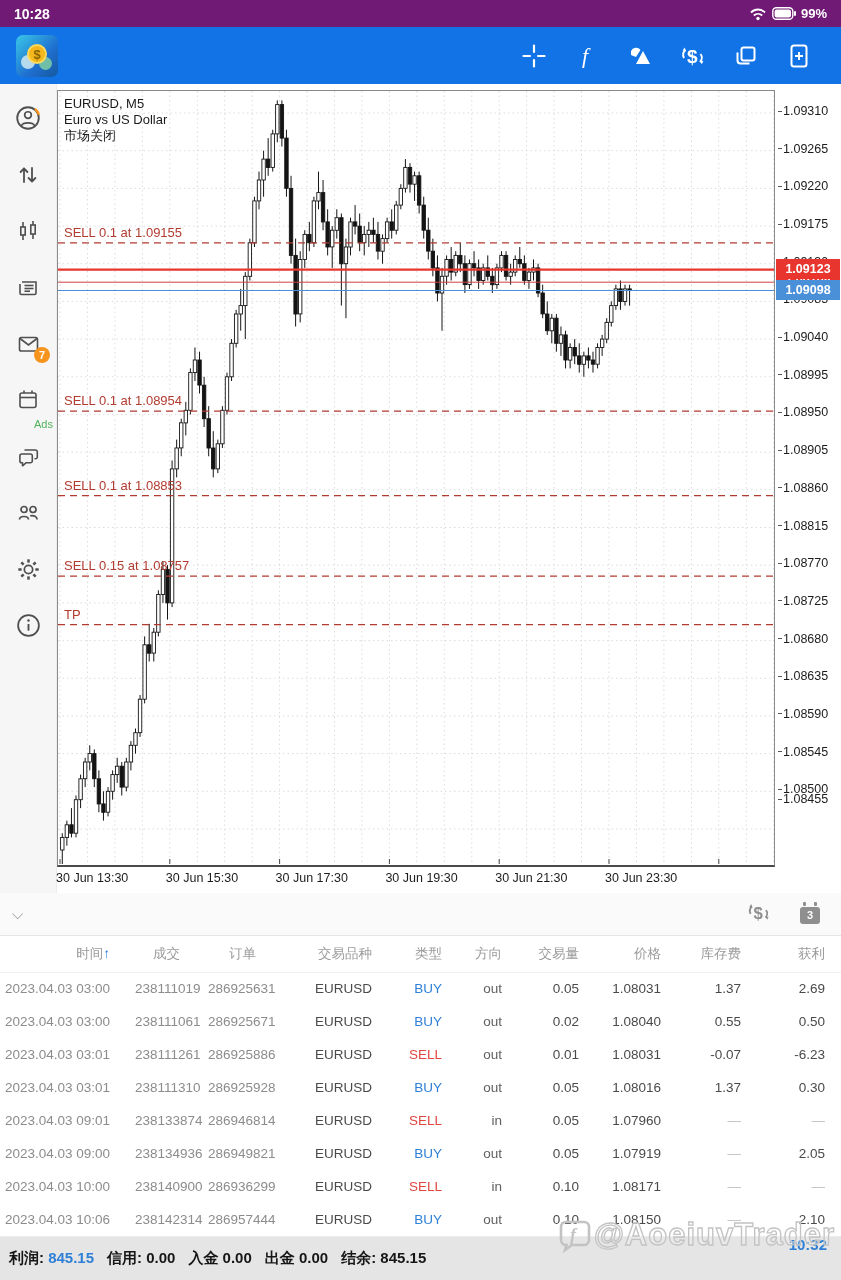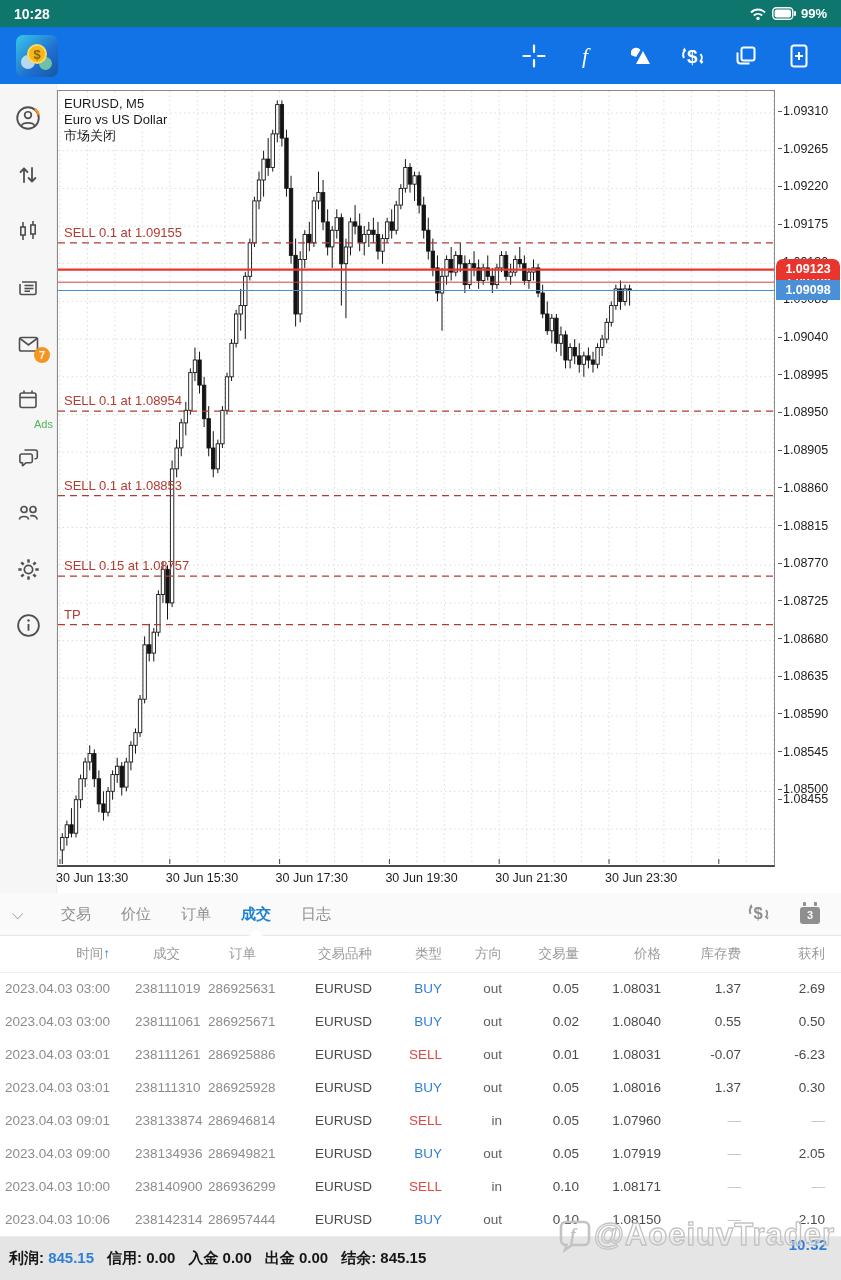--- a/index.html
+++ b/index.html
@@ -1,21 +1,21 @@
 <!DOCTYPE html>
 <html><head>
 <meta charset="utf-8">
 <style>
   * { margin:0; padding:0; box-sizing:border-box; }
   html,body { width:841px; height:1280px; overflow:hidden; background:#fff;
     font-family:"Liberation Sans","DejaVu Sans",sans-serif; }
   body { position:relative; }
 
   
-  #status-bar { height:27px; background:#0f766e; color:#fff; display:flex;
+  #status-bar { height:27px; background:#701a75; color:#fff; display:flex;
     align-items:center; justify-content:space-between; padding:0 14px; }
   #status-bar .time { font-size:14px; font-weight:bold; }
   #status-bar .right { display:flex; align-items:center; gap:5px; font-size:13px; font-weight:bold; }
 
   
   #toolbar { height:57px; background:#1273e6; display:flex; align-items:center; padding:0 16px; }
   #app-logo { width:42px; height:42px; border-radius:7px;
     background:linear-gradient(135deg,#39c7e8,#1f6fd0 60%,#15589f); position:relative; overflow:hidden; }
   #app-logo .coin { position:absolute; left:11px; top:9px; width:20px; height:20px; border-radius:50%;
     background:#f5b81c; border:2px solid #fdd95e; color:#8a6400; font-size:13px; font-weight:bold;
@@ -41,21 +41,21 @@
   .grid { stroke:#dcdcdc; stroke-width:1; stroke-dasharray:1.5 3; }
   #chart-title-block { position:absolute; left:7px; top:6px; font-size:13px; color:#1b1b1b; line-height:16px; }
   .order-label { position:absolute; font-size:13px; color:#b23b30; white-space:nowrap; }
   .x-label { position:absolute; top:781px; font-size:12.5px; color:#1c1c1c; white-space:nowrap; }
 
   #price-axis { position:absolute; right:0; top:6px; width:66px; height:803px; background:#fff; }
   .y-tick { position:absolute; left:3px; font-size:12.5px; color:#1c1c1c; display:flex; align-items:center; }
   .y-tick::before { content:""; display:inline-block; width:4px; height:1px; background:#555; margin-right:1px; }
   .axis-badge { position:absolute; left:1px; width:64px; height:20px; color:#fff; font-size:12.5px;
     font-weight:bold; text-align:center; line-height:20px; }
-  .axis-badge.bid { background:#e8352e; z-index:3;border-radius:7px; }
+  .axis-badge.bid { background:#e8352e; z-index:3; }
   .axis-badge.mid { background:#e8352e; z-index:1; }
   .axis-badge.ask { background:#4a90d9; z-index:4; }
 
   
   #tabbar { height:43px; background:#fafafa; border-bottom:1px solid #e6e6e6; display:flex;
     align-items:center; padding:0 12px; position:relative; }
   #collapse-chevron { width:34px; color:#9a9a9a; font-size:15px; }
   .tab { position:relative; height:100%; display:flex; align-items:center; padding:0 15px;
     font-size:15px; color:#8e8e8e; }
   .tab.selected { color:#1d82d2; font-weight:bold; }
@@ -634,27 +634,20 @@
         <div class="y-tick" style="top: 702px;">1.08455</div>
       </div>
     <div class="axis-badge mid" id="badge-mid" style="top: 181.16px;">1.09108</div>
     <div class="axis-badge bid" id="badge-bid" style="top: 168.599px;">1.09123</div>
     <div class="axis-badge ask" id="badge-ask" style="top: 189.535px;">1.09098</div>
   </div>
 </div>
 
 <div id="tabbar">
   <div id="collapse-chevron">⌵</div>
-  <div id="tabs-container" style="display:flex; height:100%;">
-      <div class="tab">交易</div>
-      <div class="tab">价位</div>
-      <div class="tab">订单</div>
-      <div class="tab selected">成交</div>
-      <div class="tab">日志</div>
-    </div>
   <div class="spacer"></div>
   <div>
     <svg width="28" height="26" viewBox="0 0 30 28">
       <text x="9" y="21" font-size="18" font-weight="bold" fill="#8f8f8f" font-family="Liberation Sans,sans-serif">$</text>
       <path d="M7.5 8 C5 10 4.5 13 6 16" fill="none" stroke="#8f8f8f" stroke-width="2"></path>
       <path d="M6.8 5.5 L7.8 9 L4.5 8.6" fill="#8f8f8f"></path>
       <path d="M22.5 12 C24.5 14.5 24 18 22 20" fill="none" stroke="#8f8f8f" stroke-width="2"></path>
       <path d="M23.8 22.3 L22 19.2 L25.4 19" fill="#8f8f8f"></path>
       </svg>
   </div>

